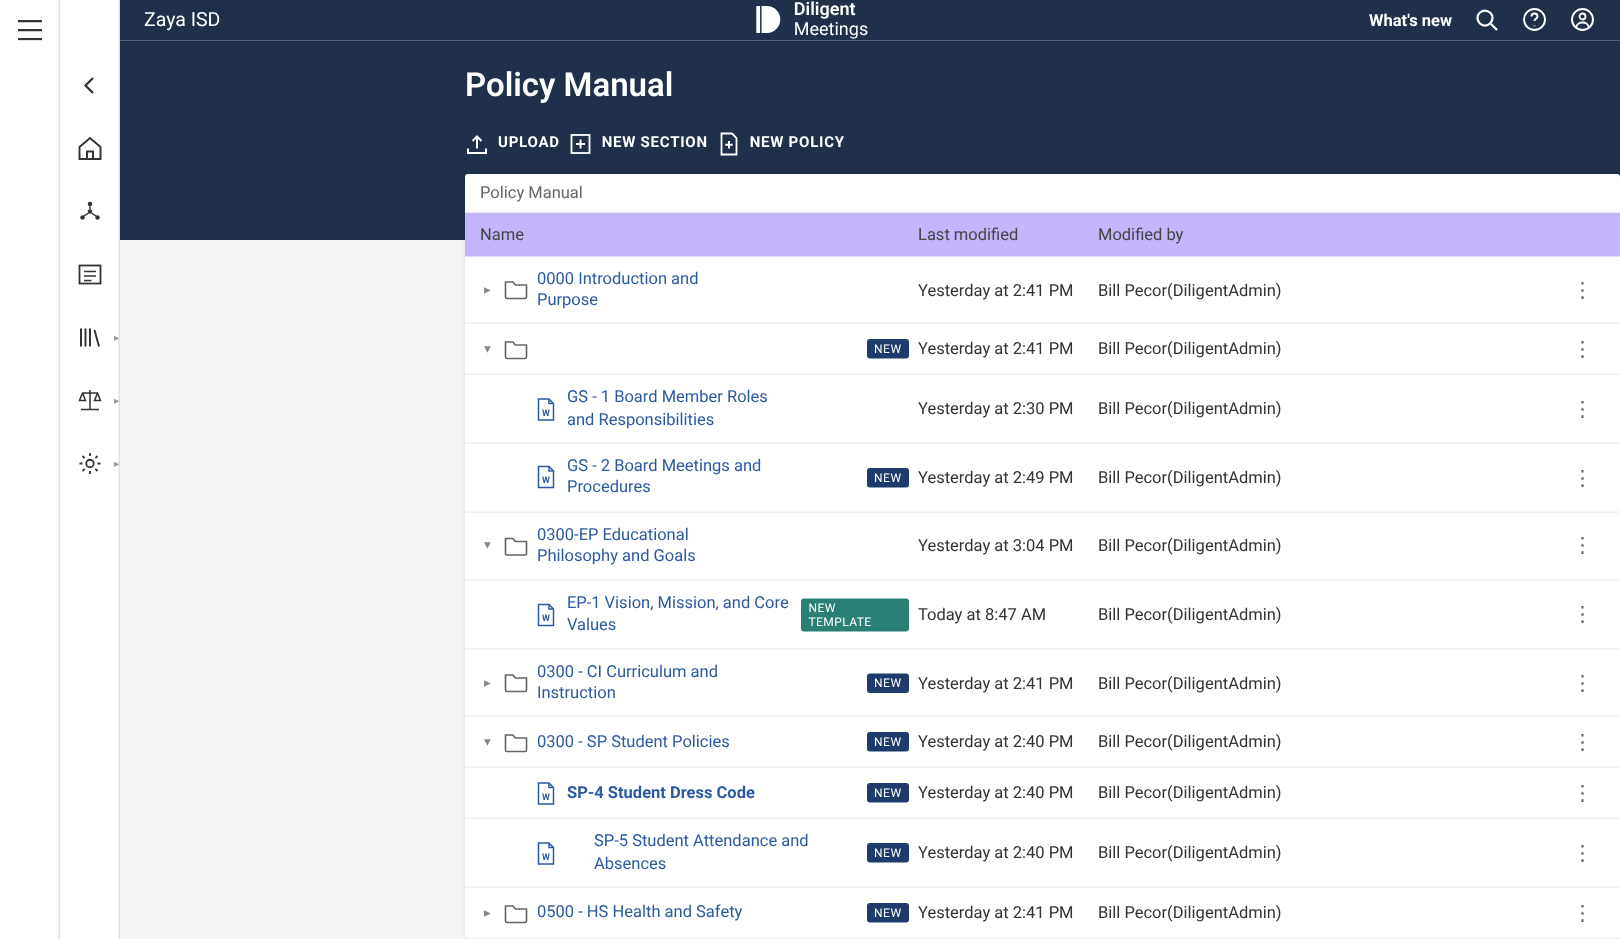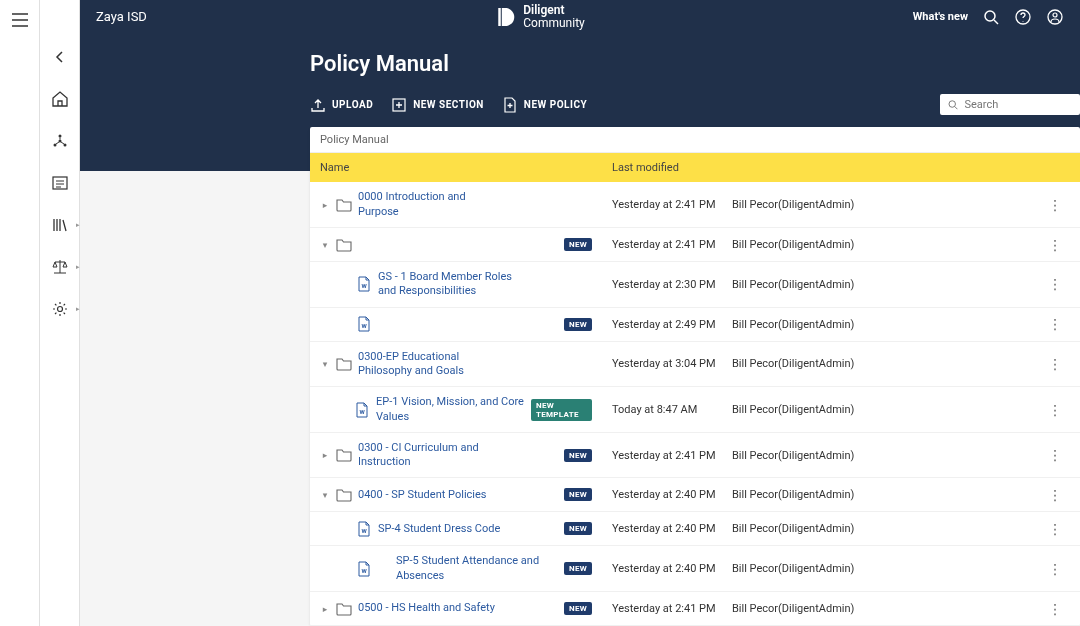--- a/index.html
+++ b/index.html
@@ -16,40 +16,40 @@
 .logo-area{position:absolute;left:50%;transform:translateX(-50%);display:flex;align-items:center;gap:6px}
 .logo-text{font-size:12px;line-height:1.1}
 .logo-text .line1{font-weight:600}
 .logo-text .line2{font-weight:400}
 .topbar-right{margin-left:auto;display:flex;align-items:center;gap:14px}
 .whats-new{font-size:11px;font-weight:700}
 .topbar-icon{width:18px;height:18px;cursor:pointer;display:flex;align-items:center;justify-content:center}
 .header-section{background:#20304a;padding:18px 0 56px 0}
 .content-wrap{max-width:855px;margin-left:230px}
 .page-title{color:#fff;font-size:22px;font-weight:600;margin-bottom:18px}
-.actions-row{display:flex;align-items:center;gap:18px}
+.actions-row{display:flex;align-items:flex-start;gap:6px}
 .action-btn{display:flex;align-items:center;gap:6px;color:#fff;font-size:10px;font-weight:700;letter-spacing:0.5px;cursor:pointer}
 .action-btn svg{width:16px;height:16px}
 .search-box{margin-left:auto;background:#fff;display:flex;align-items:center;padding:4px 8px;width:140px;border-radius:2px}
 .search-box svg{width:12px;height:12px;margin-right:6px;color:#666}
 .search-box input{border:none;outline:none;font-size:11px;width:100%;color:#333}
 .panel{background:#fff;margin-top:-44px;border-radius:2px;box-shadow:0 1px 3px rgba(0,0,0,0.1)}
 .breadcrumb{padding:6px 10px;font-size:11px;color:#666;border-bottom:1px solid #eee}
-.table-header{display:flex;background:#fde047;padding:8px 10px;font-size:11px;color:#444;font-weight:400}
+.table-header{display:flex;background:#c4b5fd;padding:8px 10px;font-size:11px;color:#444;font-weight:400}
 .col-name{flex:0 0 292px;padding-left:0}
 .col-modified{flex:0 0 120px}
 .col-by{flex:1}
 .col-actions{width:30px}
 .row{display:flex;align-items:center;padding:8px 10px;border-bottom:1px solid #f0f0f0;font-size:11px;min-height:34px}
 .row-name{flex:0 0 292px;display:flex;align-items:center;gap:6px}
 .caret{width:10px;display:flex;justify-content:center;color:#888;cursor:pointer;font-size:9px}
 .caret.blank{visibility:hidden}
 .folder-icon,.doc-icon{width:16px;height:16px;flex-shrink:0}
 .link{color:#2c5aa0;cursor:pointer;line-height:1.3}
-.badge{background:#1f3b6b;color:#fff;font-size:8px;font-weight:700;padding:2px 5px;border-radius:2px;letter-spacing:0.3px;margin-left:auto;margin-right:20px}
+.badge{background:#1f3b6b;color:#fff;font-size:8px;font-weight:400;padding:2px 5px;border-radius:2px;letter-spacing:0.3px;margin-left:auto;margin-right:6px}
 .badge.template{background:#2a8074}
 .row-modified{flex:0 0 120px;color:#333}
 .row-by{flex:1;color:#333}
 .row-actions{width:30px;text-align:center;color:#666;cursor:pointer;font-size:14px}
 .indent1{padding-left:20px}
 </style>
 </head>
 <body>
 
 <div class="app">
@@ -112,21 +112,21 @@
     <div class="topbar">
       <span class="org-name">Zaya ISD</span>
       <div class="logo-area">
         <svg width="22" height="22" viewBox="0 0 22 22">
             <path d="M2 2h8c5 0 9 4 9 9s-4 9-9 9H2z" fill="#fff"></path>
             <path d="M2 2v18" stroke="#20304a" stroke-width="2"></path>
             <path d="M6 2v18" stroke="#20304a" stroke-width="1"></path>
           </svg>
         <div class="logo-text">
           <div class="line1">Diligent</div>
-          <div class="line2">Community</div>
+          <div class="line2">Meetings</div>
         </div>
       </div>
       <div class="topbar-right">
         <span class="whats-new">What's new</span>
         <span class="topbar-icon">
           <svg width="16" height="16" viewBox="0 0 16 16">
               <circle cx="7" cy="7" r="5" stroke="#fff" stroke-width="1.5" fill="none"></circle>
               <path d="M11 11l4 4" stroke="#fff" stroke-width="1.5"></path>
             </svg>
         </span>
@@ -163,37 +163,31 @@
               </svg>
             <span>NEW SECTION</span>
           </div>
           <div class="action-btn">
             <svg viewBox="0 0 16 16">
                 <path d="M3 1h7l3 3v11H3z" stroke="#fff" stroke-width="1.2" fill="none"></path>
                 <path d="M8 6v5M5.5 8.5h5" stroke="#fff" stroke-width="1.3"></path>
               </svg>
             <span>NEW POLICY</span>
           </div>
-          <div class="search-box">
-            <svg viewBox="0 0 16 16">
-                <circle cx="6.5" cy="6.5" r="5" stroke="#666" stroke-width="1.3" fill="none"></circle>
-                <path d="M10.5 10.5l4 4" stroke="#666" stroke-width="1.3"></path>
-              </svg>
-            <input type="text" placeholder="Search" style="">
-          </div>
         </div>
       </div>
     </div>
 
     <div class="content-wrap">
       <div class="panel">
         <div class="breadcrumb">Policy Manual</div>
         <div class="table-header">
           <div class="col-name">Name</div>
           <div class="col-modified">Last modified</div>
+          <div class="col-by">Modified by</div>
           <div class="col-actions"></div>
         </div>
         <div id="rows-container">
             <div class="row">
               <div class="row-name">
                 <span class="caret">▸</span>
                 <svg class="folder-icon" viewBox="0 0 16 14">
                   <path d="M1 2h5l1.5 2H15v8c0 .5-.5 1-1 1H2c-.5 0-1-.5-1-1z" stroke="#666" stroke-width="1.1" fill="none"></path>
                 </svg>
                 <span class="link" style="max-width: 150px;">0000 Introduction and Purpose</span>
@@ -229,20 +223,21 @@
               <div class="row-actions">⋮</div>
             </div>
             <div class="row">
               <div class="row-name indent1">
                 <span class="caret blank">▸</span>
                 <svg class="doc-icon" viewBox="0 0 14 16">
                   <path d="M2 1h7l3 3v11H2z" stroke="#2c5aa0" stroke-width="1" fill="none"></path>
                   <path d="M9 1v3h3" stroke="#2c5aa0" stroke-width="1" fill="none"></path>
                   <text x="7" y="12" font-size="6" text-anchor="middle" fill="#2c5aa0" font-weight="bold">W</text>
                 </svg>
+                <span class="link" style="max-width: 150px;">GS - 2 Board Meetings and Procedures</span>
                 <span class="badge">NEW</span>
               </div>
               <div class="row-modified">Yesterday at 2:49 PM</div>
               <div class="row-by">Bill Pecor(DiligentAdmin)</div>
               <div class="row-actions">⋮</div>
             </div>
             <div class="row">
               <div class="row-name">
                 <span class="caret">▾</span>
                 <svg class="folder-icon" viewBox="0 0 16 14">
@@ -281,36 +276,36 @@
               <div class="row-modified">Yesterday at 2:41 PM</div>
               <div class="row-by">Bill Pecor(DiligentAdmin)</div>
               <div class="row-actions">⋮</div>
             </div>
             <div class="row">
               <div class="row-name">
                 <span class="caret">▾</span>
                 <svg class="folder-icon" viewBox="0 0 16 14">
                   <path d="M1 2h5l1.5 2H15v8c0 .5-.5 1-1 1H2c-.5 0-1-.5-1-1z" stroke="#666" stroke-width="1.1" fill="none"></path>
                 </svg>
-                <span class="link" style="max-width: 150px;">0400 - SP Student Policies</span>
+                <span class="link" style="max-width: 150px;">0300 - SP Student Policies</span>
                 <span class="badge">NEW</span>
               </div>
               <div class="row-modified">Yesterday at 2:40 PM</div>
               <div class="row-by">Bill Pecor(DiligentAdmin)</div>
               <div class="row-actions">⋮</div>
             </div>
             <div class="row">
               <div class="row-name indent1">
                 <span class="caret blank">▸</span>
                 <svg class="doc-icon" viewBox="0 0 14 16">
                   <path d="M2 1h7l3 3v11H2z" stroke="#2c5aa0" stroke-width="1" fill="none"></path>
                   <path d="M9 1v3h3" stroke="#2c5aa0" stroke-width="1" fill="none"></path>
                   <text x="7" y="12" font-size="6" text-anchor="middle" fill="#2c5aa0" font-weight="bold">W</text>
                 </svg>
-                <span class="link" style="max-width: 150px;">SP-4 Student Dress Code</span>
+                <span class="link" style="max-width: 150px; font-weight: bold;">SP-4 Student Dress Code</span>
                 <span class="badge">NEW</span>
               </div>
               <div class="row-modified">Yesterday at 2:40 PM</div>
               <div class="row-by">Bill Pecor(DiligentAdmin)</div>
               <div class="row-actions">⋮</div>
             </div>
             <div class="row">
               <div class="row-name indent1">
                 <span class="caret blank">▸</span>
                 <svg class="doc-icon" viewBox="0 0 14 16">

